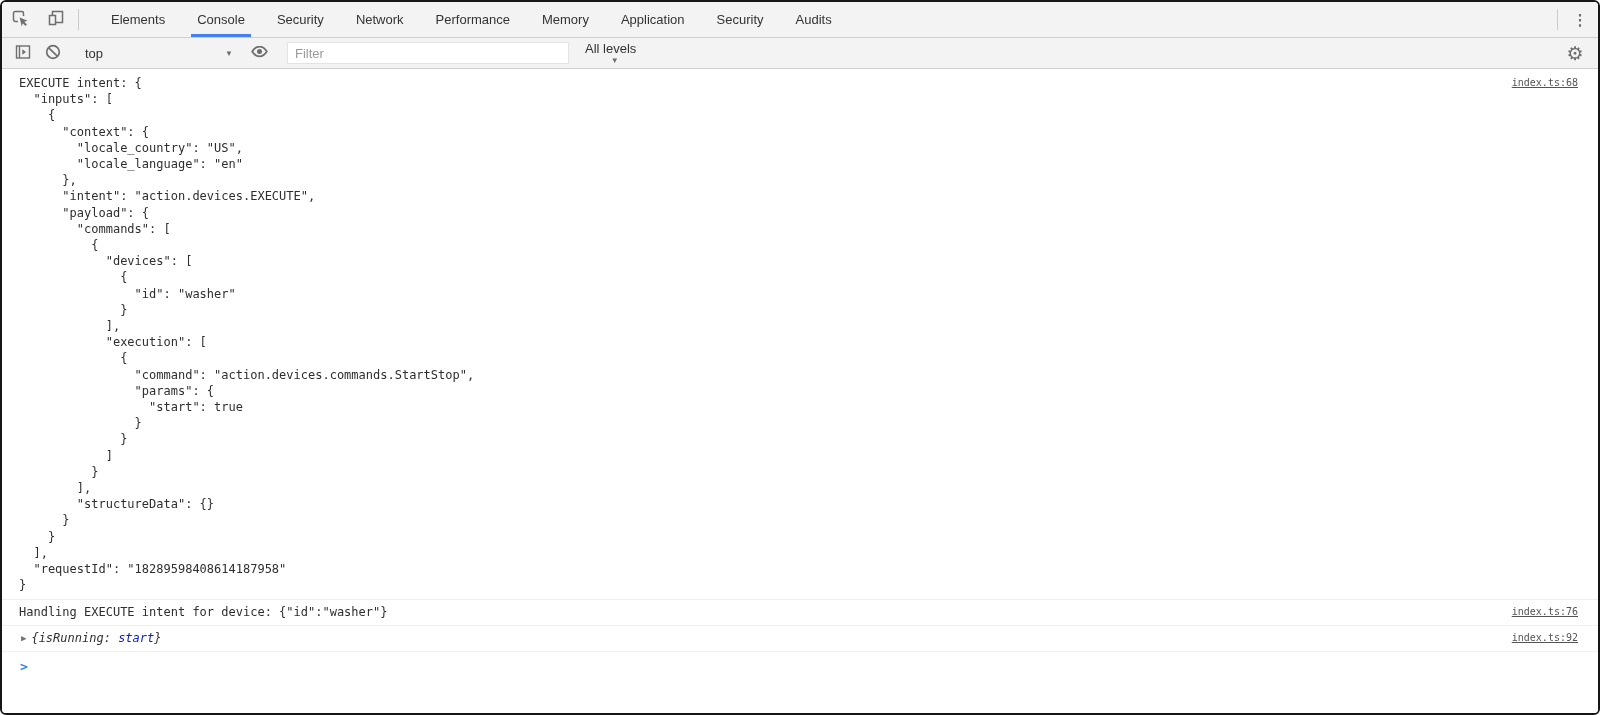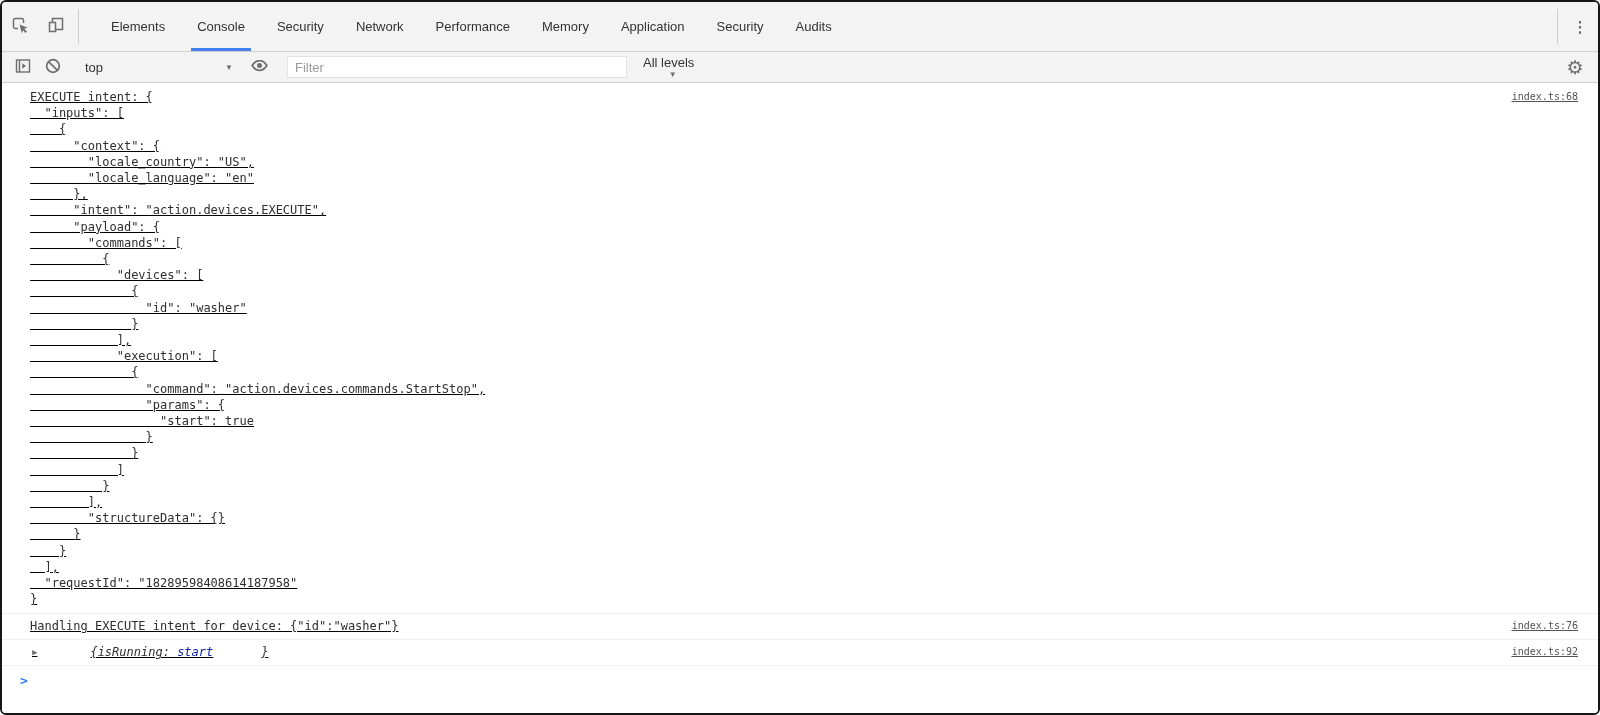--- a/index.html
+++ b/index.html
@@ -2,21 +2,21 @@
 <html><head>
 <meta charset="utf-8">
 <style>
   * { margin: 0; padding: 0; box-sizing: border-box; }
   html, body { width: 1600px; height: 715px; background: #fff; overflow: hidden;
     font-family: "Liberation Sans", sans-serif; }
   .frame { position: absolute; inset: 0; border: 2px solid #161616; border-radius: 6px;
     background: #fff; overflow: hidden; display: flex; flex-direction: column; }
 
   
-  .tab-bar { height: 50px; background: #f3f3f3; border-bottom: 1px solid #d0d0d0;
+  .tab-bar { height: 36px; background: #f3f3f3; border-bottom: 1px solid #d0d0d0;
     display: flex; align-items: stretch; flex: 0 0 auto; }
   .icon-btn { display: flex; align-items: center; justify-content: center;
     width: 34px; height: 100%; cursor: pointer; background: transparent; border: none; }
   .tab-bar .icon-btn { width: 36px; }
   .vdiv { width: 1px; background: #ccc; margin: 6px 2px; }
   .tab-bar .vdiv { margin: 7px 4px; }
   .tabs { display: flex; align-items: stretch; margin-left: 12px; }
   .tab { position: relative; display: flex; align-items: center; padding: 0 16px;
     font-size: 13px; color: #333; cursor: pointer; }
   .tab.active::after { content: ""; position: absolute; left: 10px; right: 10px;
@@ -25,39 +25,39 @@
   .kebab { font-size: 15px; color: #6e6e6e; font-weight: bold; letter-spacing: 0; }
 
   
   .console-toolbar { height: 31px; background: #f3f3f3; border-bottom: 1px solid #d0d0d0;
     display: flex; align-items: center; padding: 0 8px 0 6px; flex: 0 0 auto; }
   .console-toolbar .icon-btn { width: 30px; height: 26px; }
   .select { display: flex; align-items: center; justify-content: space-between;
     font-size: 13px; color: #333; cursor: pointer; padding: 0 6px; }
   .context-select { width: 160px; margin-left: 6px; }
   .dd-arrow { font-size: 8px; color: #6e6e6e; margin-left: 8px; }
-  .filter-input { width: 340px; height: 22px; border: 1px solid #e3e3e3; background: #fff;
+  .filter-input { width: 282px; height: 22px; border: 1px solid #e3e3e3; background: #fff;
     margin-left: 8px; padding: 0 7px; font-size: 13px; color: #333; outline: none; }
   .filter-input::placeholder { color: #9a9a9a; }
   .levels-select { margin-left: 10px; flex-direction: column; }
   .gear { font-size: 19px; color: #6e6e6e; }
 
   
   .console-area { flex: 1; background: #fff; overflow: hidden; display: flex;
     flex-direction: column; font-family: "DejaVu Sans Mono", monospace; }
   .msg { display: flex; justify-content: space-between; align-items: flex-start;
-    padding: 4px 20px 3px 28px; border-bottom: 1px solid #f0f0f0; text-decoration: underline; }
+    padding: 4px 20px 3px 17px; border-bottom: 1px solid #f0f0f0; }
   .msg-short { align-items: center; min-height: 26px; padding-top: 0; padding-bottom: 0; gap: 16px; }
   .msg-text { font-size: 12px; line-height: 16.2px; color: #2e2e2e; white-space: pre; }
   .src-link { font-size: 10px; line-height: 16.2px; color: #545454;
     text-decoration: underline; white-space: nowrap; cursor: pointer; margin-left: 20px; }
   .msg-json { padding-top: 6px; padding-bottom: 5px; }
   .inline-msg { display: flex; align-items: center; }
   .expand-arrow { font-size: 9px; color: #727272; margin: 0 5px 0 2px; cursor: pointer; }
-  .obj-preview { font-style: italic; margin-left: 48px; }
+  .obj-preview { font-style: italic; }
   .obj-bool { color: #0d22aa; font-style: italic; }
   .prompt-row { display: flex; align-items: center; min-height: 29px;
     padding: 0 20px 0 18px; }
   .prompt-chevron { color: #2e7df6; font-size: 13px; font-weight: bold;
     font-family: "DejaVu Sans Mono", monospace; }
 </style>
 </head>
 <body>
 
 <div class="frame">

